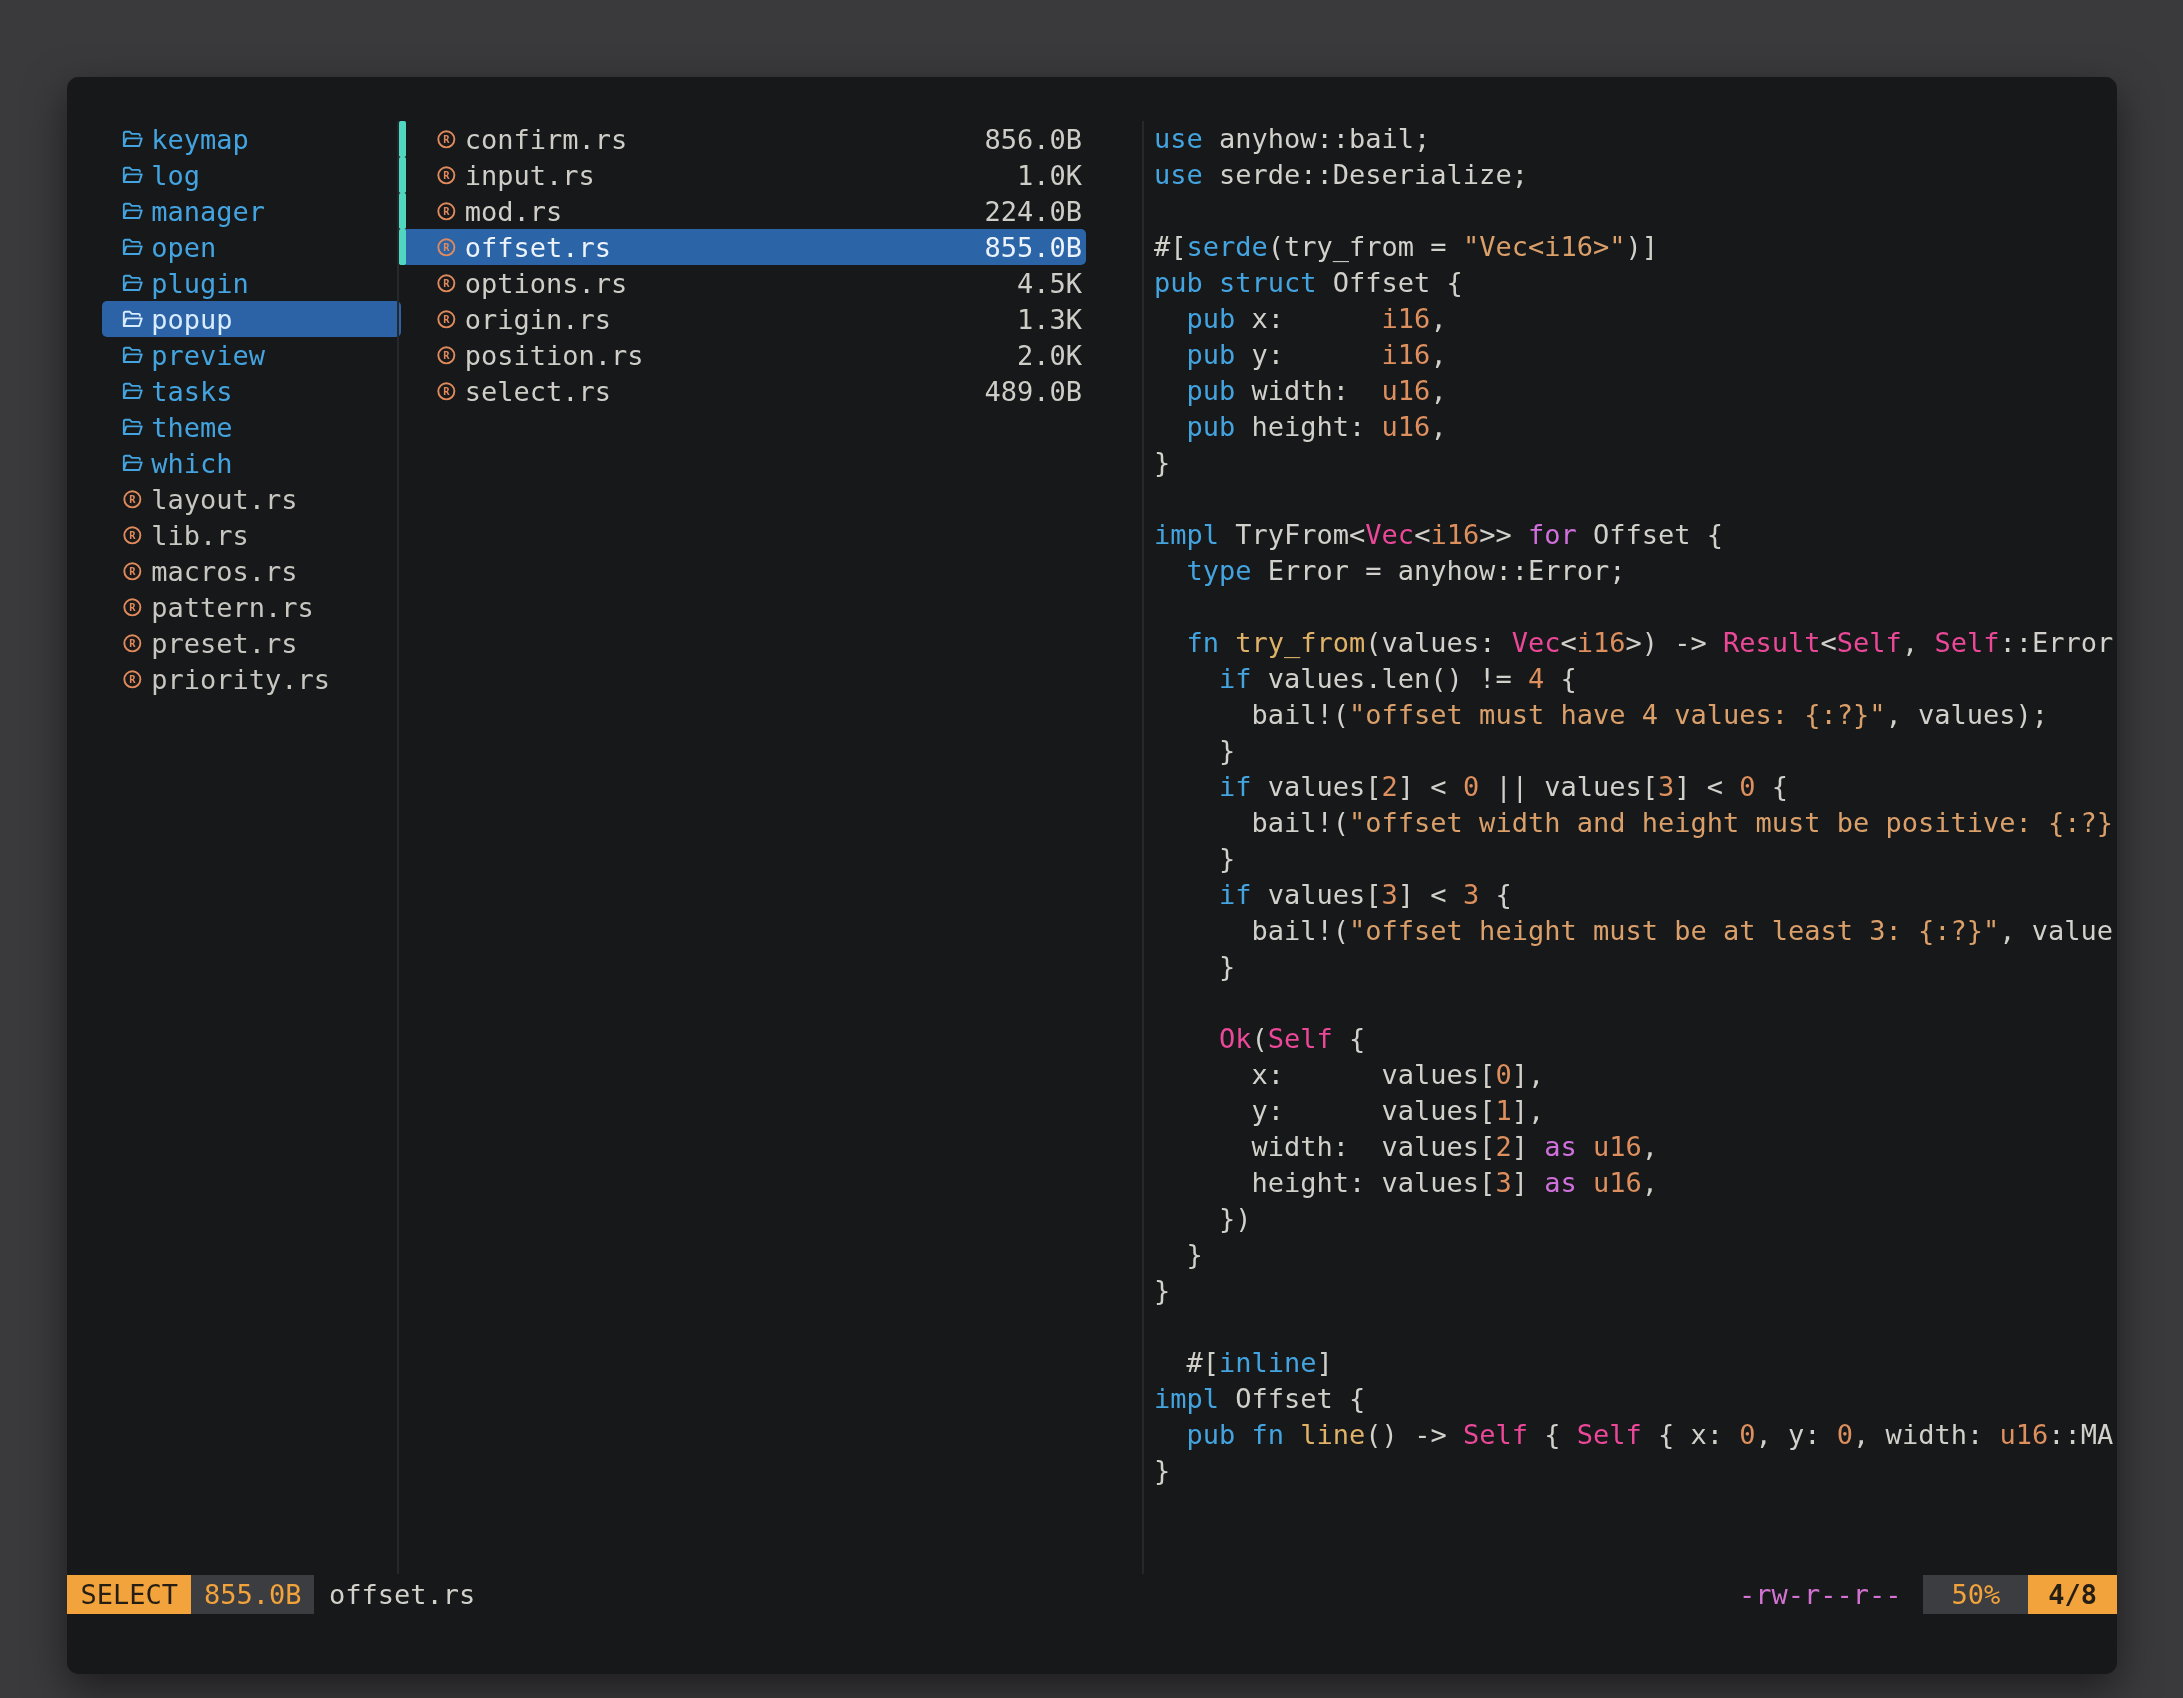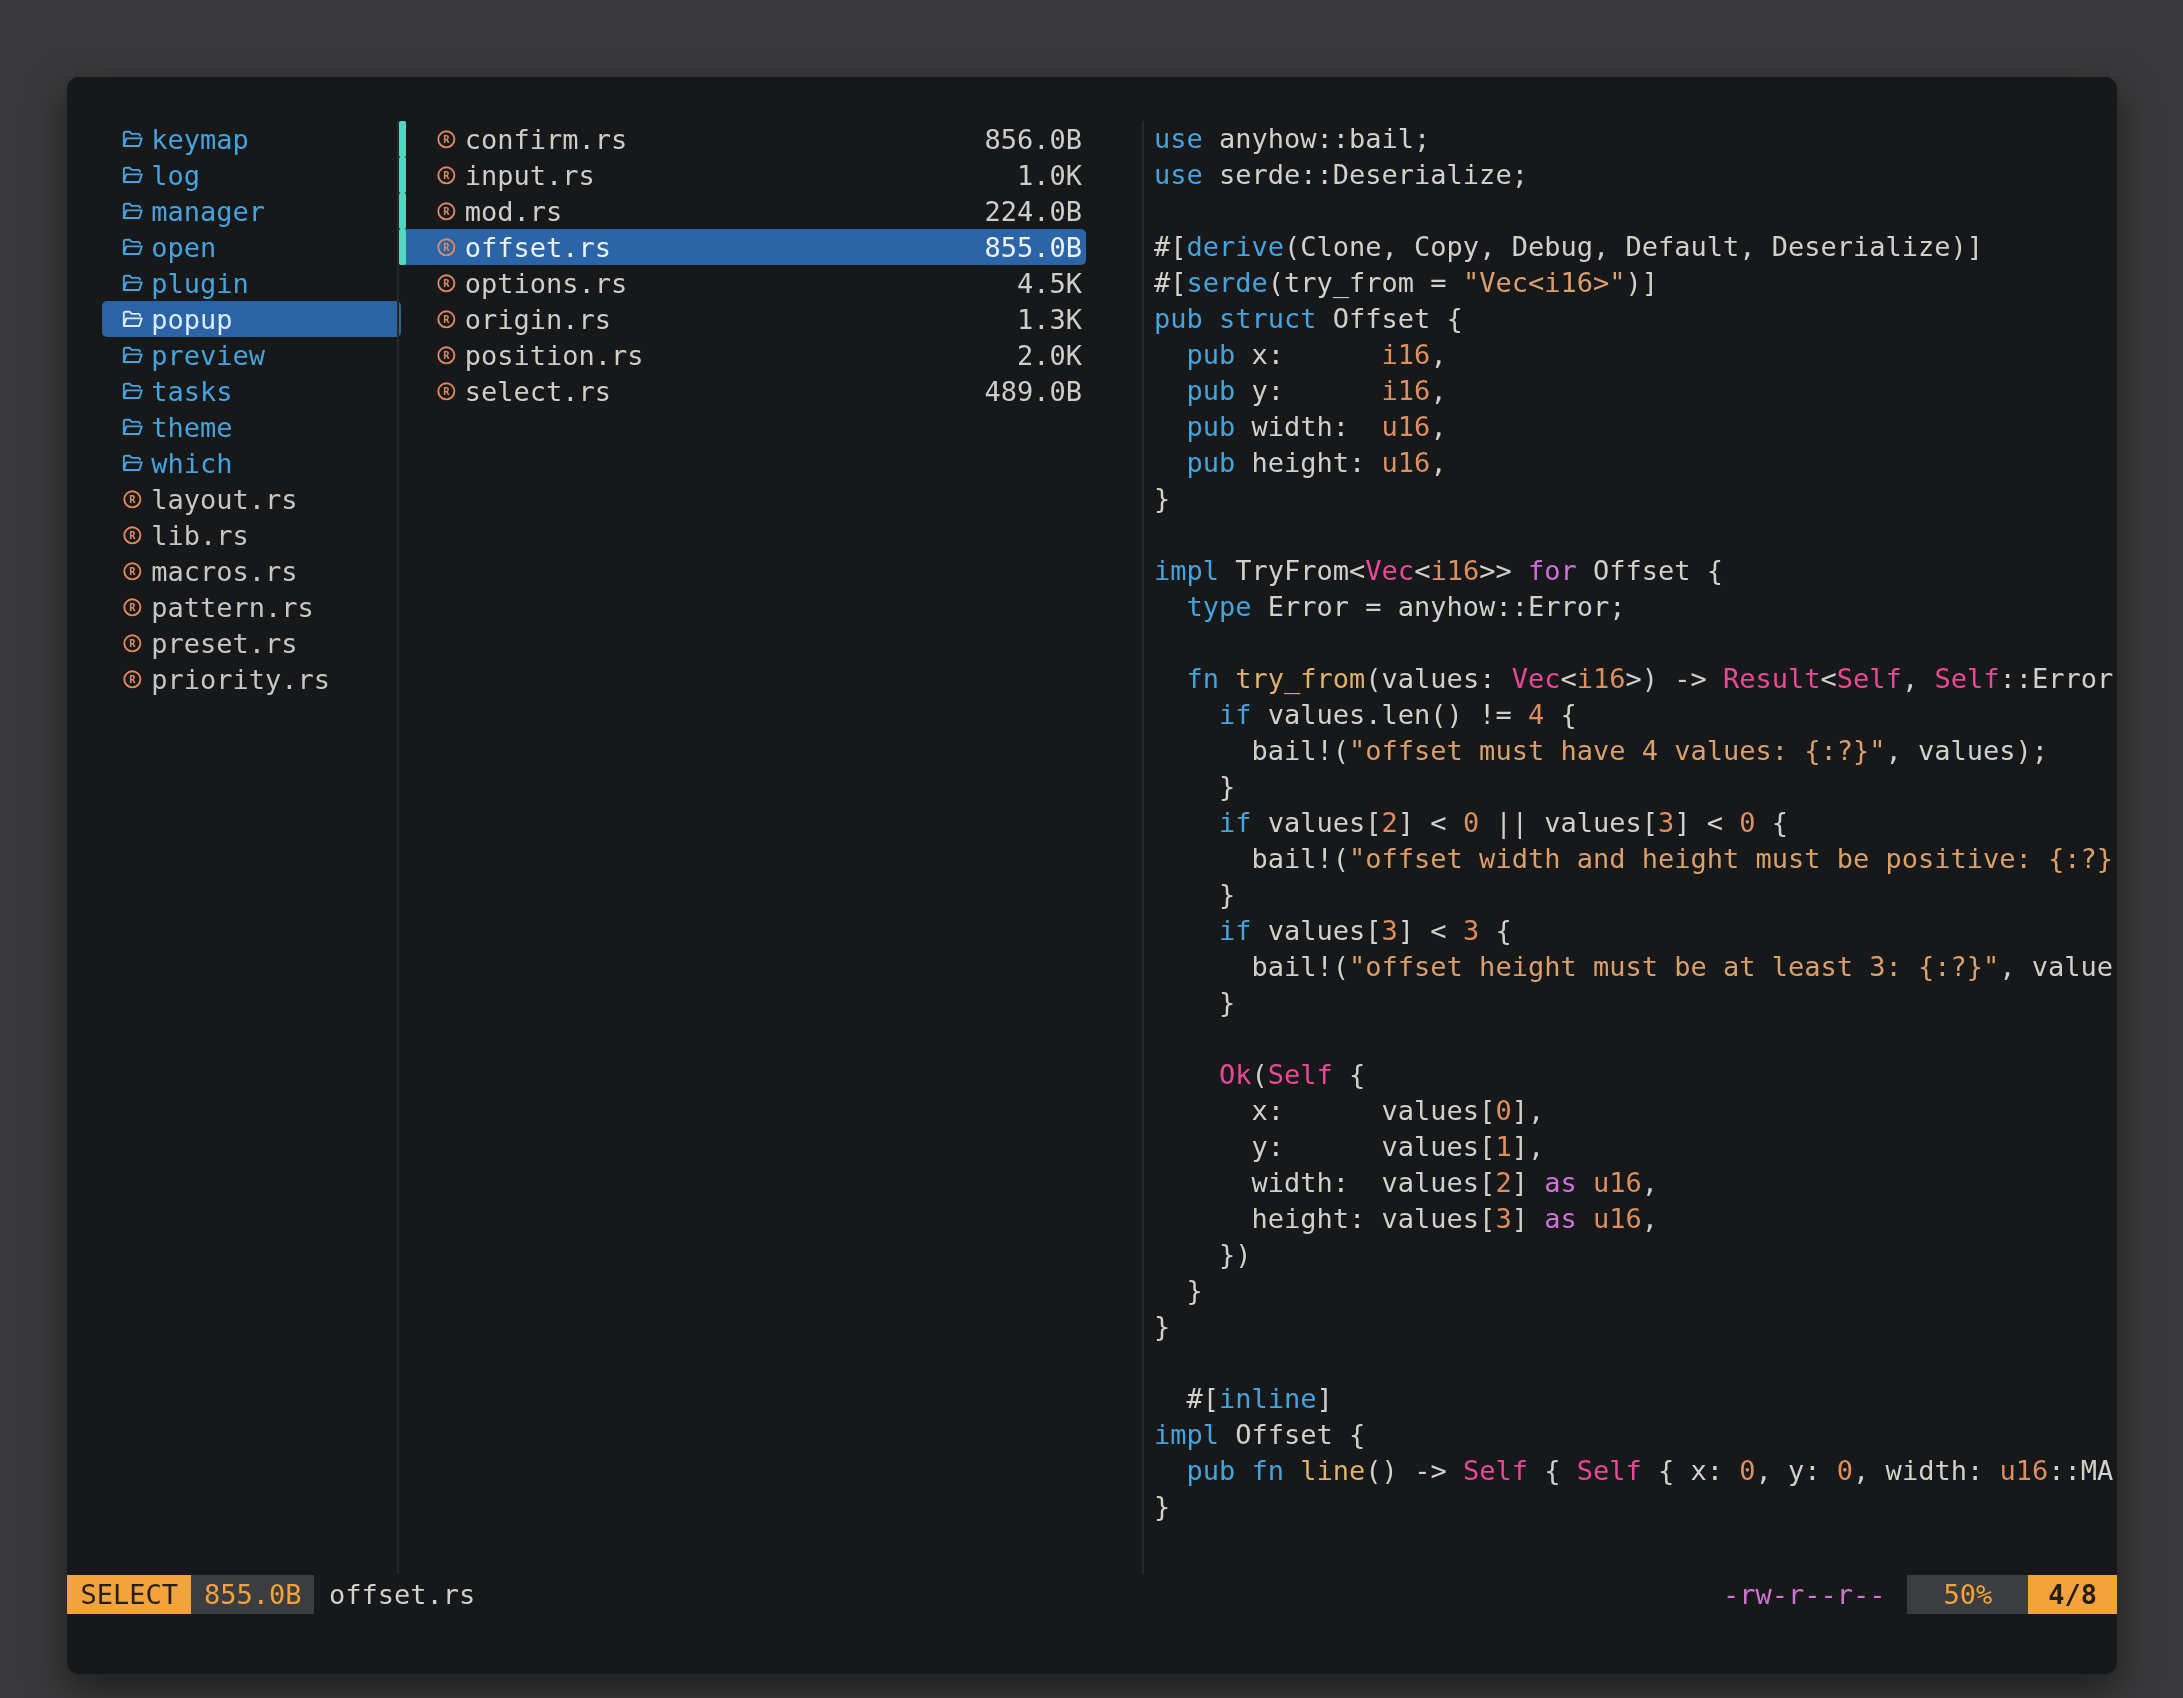--- a/index.html
+++ b/index.html
@@ -61,21 +61,21 @@
   .statusbar {
     position:absolute; left:0; bottom:60px; width:100%; height:39px;
     display:flex; align-items:center; white-space:nowrap;
   }
   .chip { height:39px; line-height:39px; }
   .chip-mode { background:#f3a33b; color:#241e14; font-weight:normal; padding:0 13.4px; }
   .chip-size { background:#3c3d40; color:#f3a33b; padding:0 12.6px; }
   .status-filename { margin-left:15px; color:#d2d0ca; }
   .status-right { margin-left:auto; display:flex; align-items:center; }
   .perms { color:#d273d2; margin-right:22px; }
-  .chip-percent { background:#3c3d40; color:#f3a33b; padding:0 36px; }
+  .chip-percent { background:#3c3d40; color:#f3a33b; padding:0 28px; }
   .chip-pos { background:#f3a33b; color:#241e14; font-weight:bold; padding:0 20px; }
 </style>
 </head>
 <body>
 
 <div class="terminal">
 
   <div class="pane pane-sidebar">
     <div id="sidebar-list">
         <div class="side-row">
@@ -302,21 +302,20 @@
           <span class="fsize">489.0B</span>
         </div>
       </div>
   </div>
 
   <div class="pane pane-preview">
     <div class="code" id="code-lines">
         <div class="code-line"><span class="tok-kw">use</span><span class="tok-fg"> anyhow::bail;</span></div>
         <div class="code-line"><span class="tok-kw">use</span><span class="tok-fg"> serde::Deserialize;</span></div>
         <div class="code-line">&nbsp;</div>
-        <div class="code-line"><span class="tok-fg">#[</span><span class="tok-kw">derive</span><span class="tok-fg">(Clone, Copy, Debug, Default, Deserialize)]</span></div>
         <div class="code-line"><span class="tok-fg">#[</span><span class="tok-kw">serde</span><span class="tok-fg">(try_from = </span><span class="tok-st">"Vec&lt;i16&gt;"</span><span class="tok-fg">)]</span></div>
         <div class="code-line"><span class="tok-kw">pub struct</span><span class="tok-fg"> Offset {</span></div>
         <div class="code-line"><span class="tok-fg">  </span><span class="tok-kw">pub</span><span class="tok-fg"> x:      </span><span class="tok-ty">i16</span><span class="tok-fg">,</span></div>
         <div class="code-line"><span class="tok-fg">  </span><span class="tok-kw">pub</span><span class="tok-fg"> y:      </span><span class="tok-ty">i16</span><span class="tok-fg">,</span></div>
         <div class="code-line"><span class="tok-fg">  </span><span class="tok-kw">pub</span><span class="tok-fg"> width:  </span><span class="tok-ty">u16</span><span class="tok-fg">,</span></div>
         <div class="code-line"><span class="tok-fg">  </span><span class="tok-kw">pub</span><span class="tok-fg"> height: </span><span class="tok-ty">u16</span><span class="tok-fg">,</span></div>
         <div class="code-line"><span class="tok-fg">}</span></div>
         <div class="code-line">&nbsp;</div>
         <div class="code-line"><span class="tok-kw">impl</span><span class="tok-fg"> TryFrom&lt;</span><span class="tok-cy">Vec</span><span class="tok-fg">&lt;</span><span class="tok-ty">i16</span><span class="tok-fg">&gt;&gt; </span><span class="tok-kp">for</span><span class="tok-fg"> Offset {</span></div>
         <div class="code-line"><span class="tok-fg">  </span><span class="tok-kw">type</span><span class="tok-fg"> Error = anyhow::Error;</span></div>

